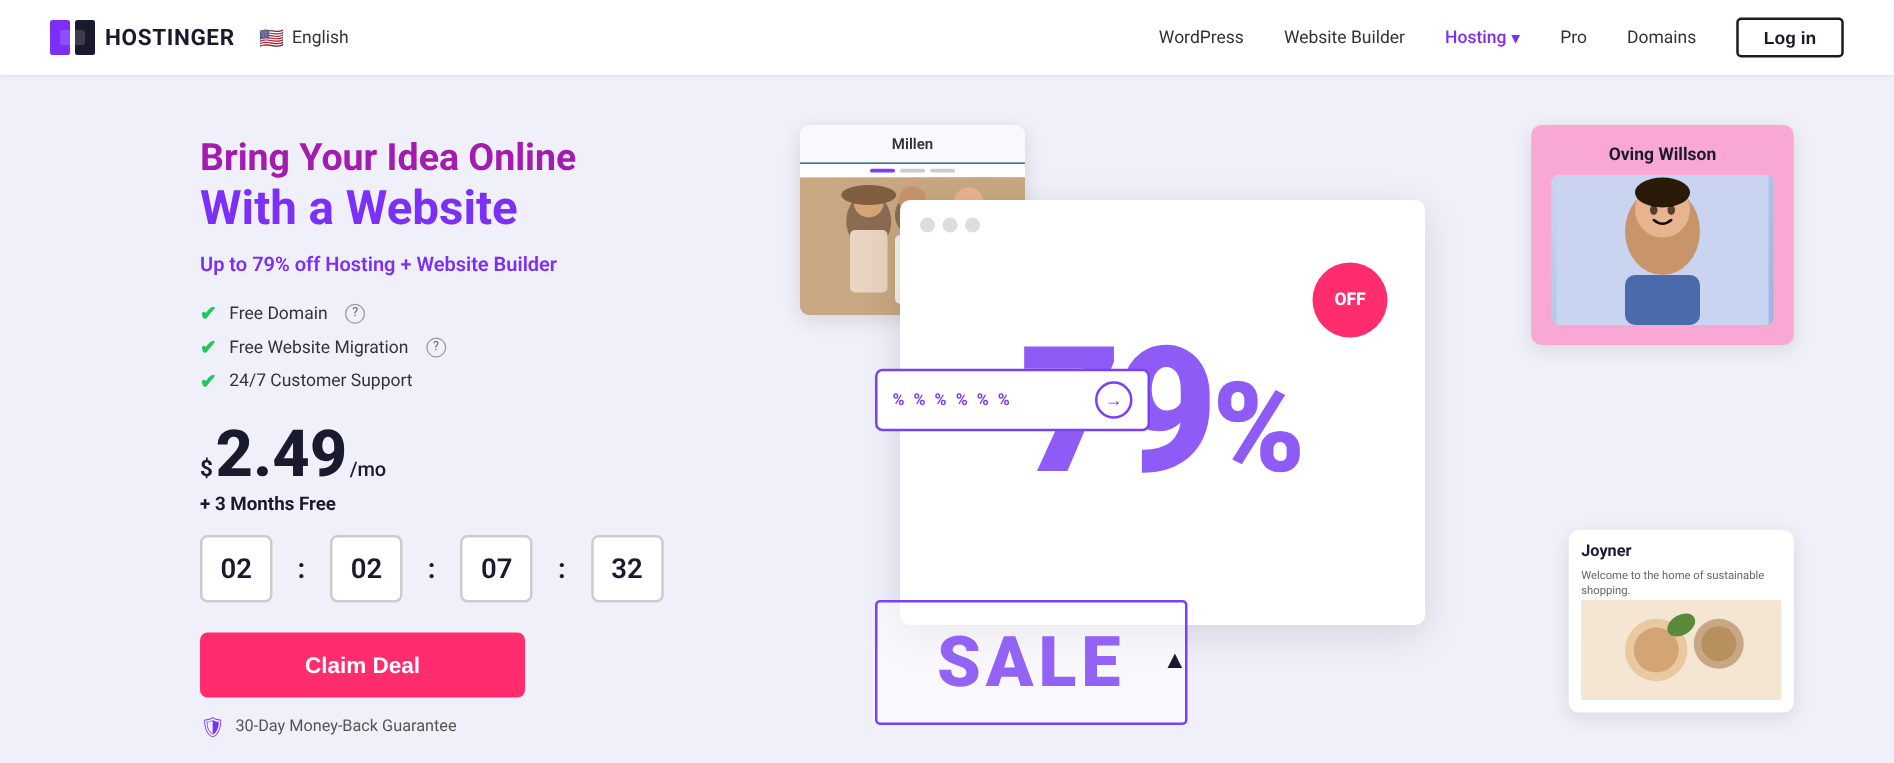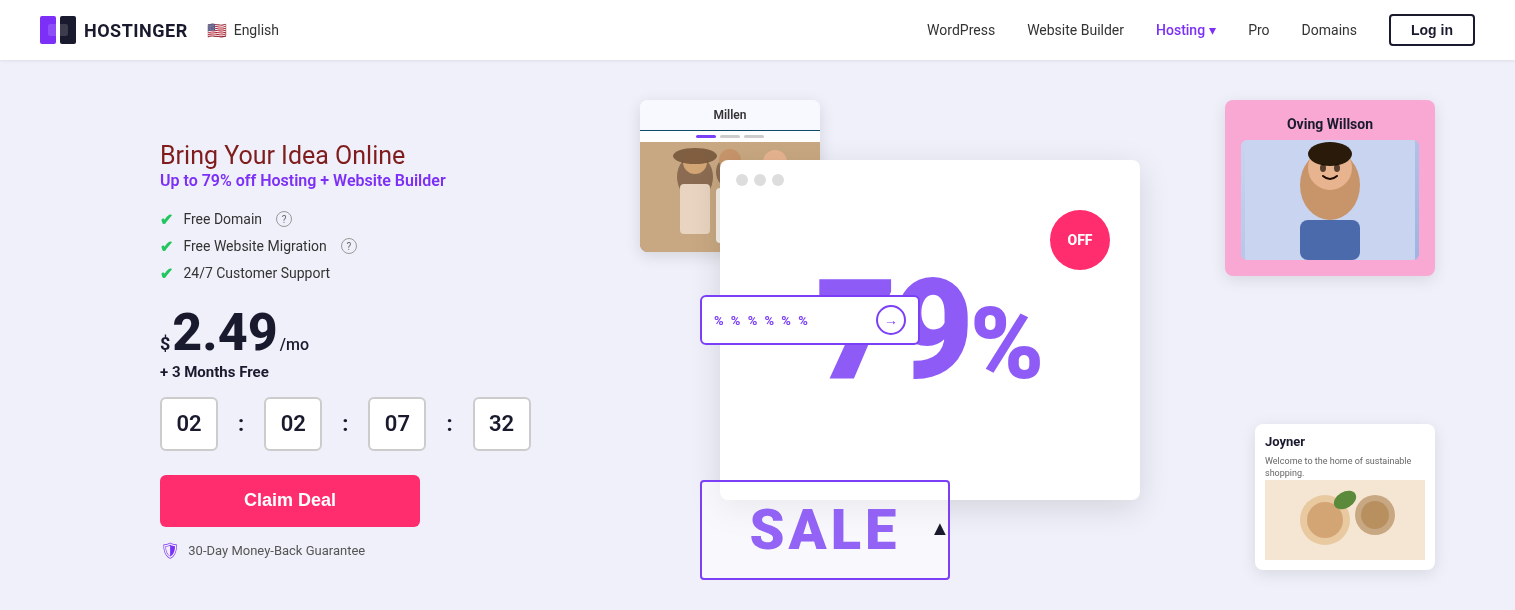--- a/index.html
+++ b/index.html
@@ -83,23 +83,23 @@
       padding: 40px 80px 40px 160px;
       gap: 60px;
       min-height: 550px;
     }
 
     
     .left-content {
       flex: 0 0 420px;
     }
     .headline-black {
-      font-size: 25px;
-      font-weight: 400;
-      color: #7f1d1d;
+      font-size: 30px;
+      font-weight: 700;
+      color: #a21caf;
       line-height: 1.2;
     }
     .headline-purple {
       font-size: 38px;
       font-weight: 700;
       color: #7b2ff7;
       line-height: 1.2;
       margin-bottom: 12px;
     }
     .subtitle {
@@ -482,20 +482,21 @@
     <a class="nav-link">Pro</a>
     <a class="nav-link">Domains</a>
     <button class="nav-login-btn">Log in</button>
   </div>
 </nav>
 
 <div class="main">
 
   <div class="left-content">
     <div class="headline-black">Bring Your Idea Online</div>
+    <div class="headline-purple">With a Website</div>
     <div class="subtitle">
       <span>Up to </span><span style="color:#7b2ff7;font-weight:600">79%</span><span> off Hosting + Website Builder</span>
     </div>
 
     <ul class="features">
       <li>
         <span class="check-icon">✔</span>
         <span>Free Domain</span>
         <span class="help-icon">?</span>
       </li>

